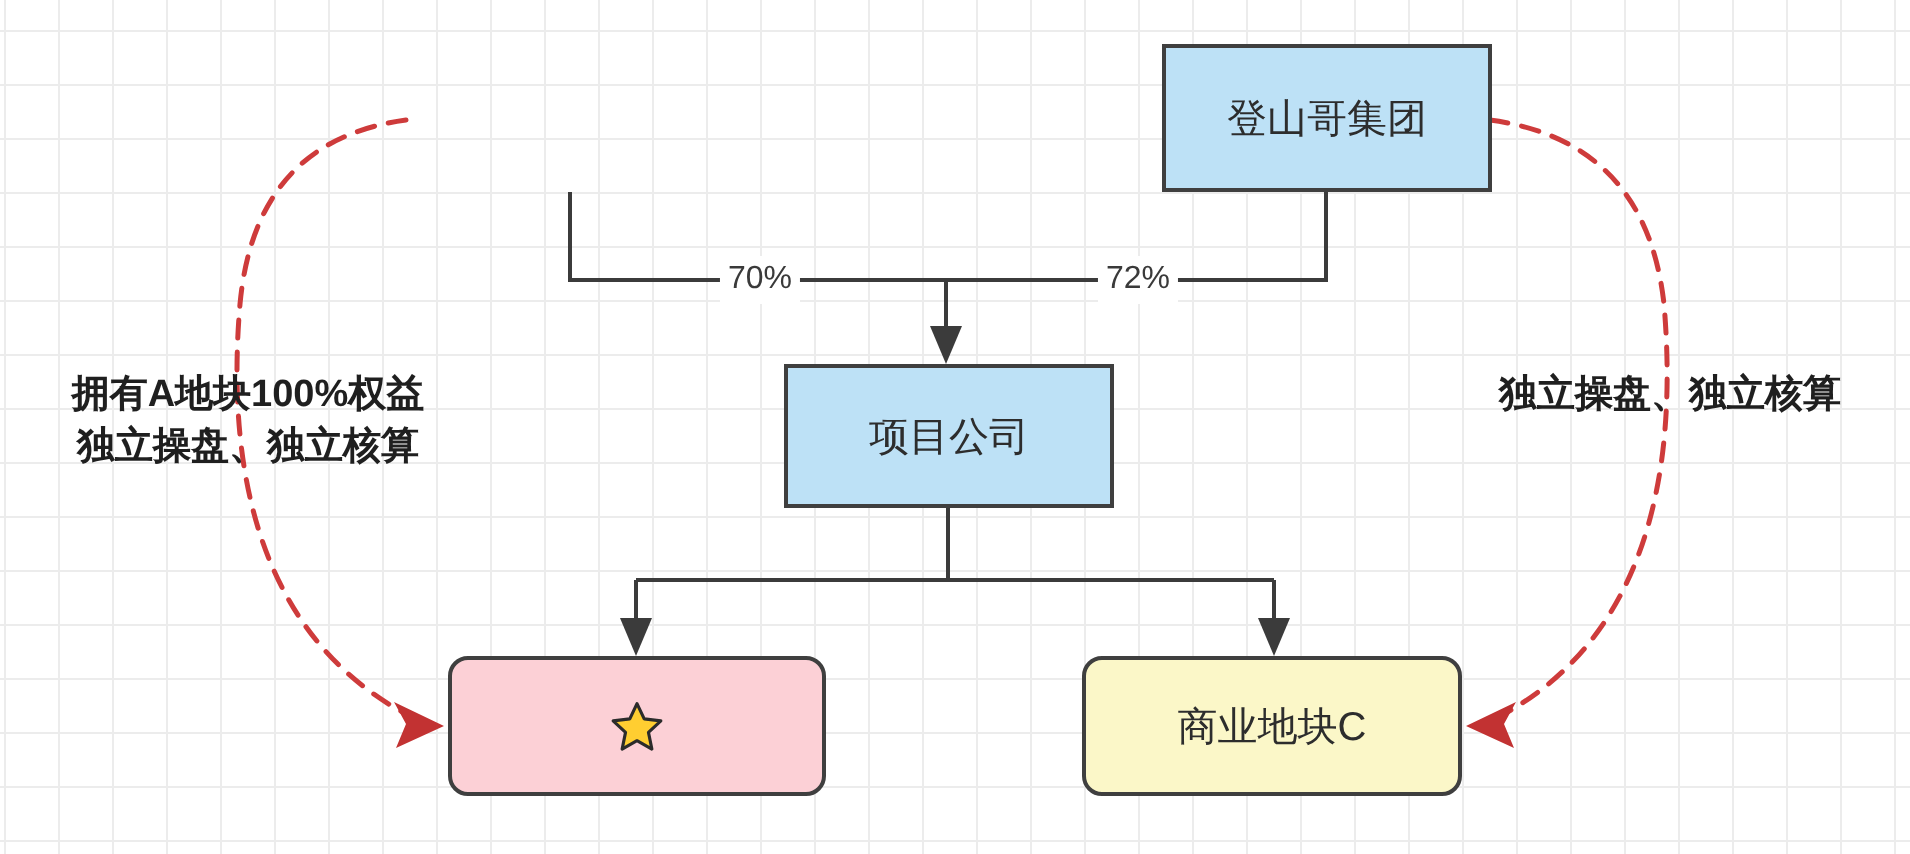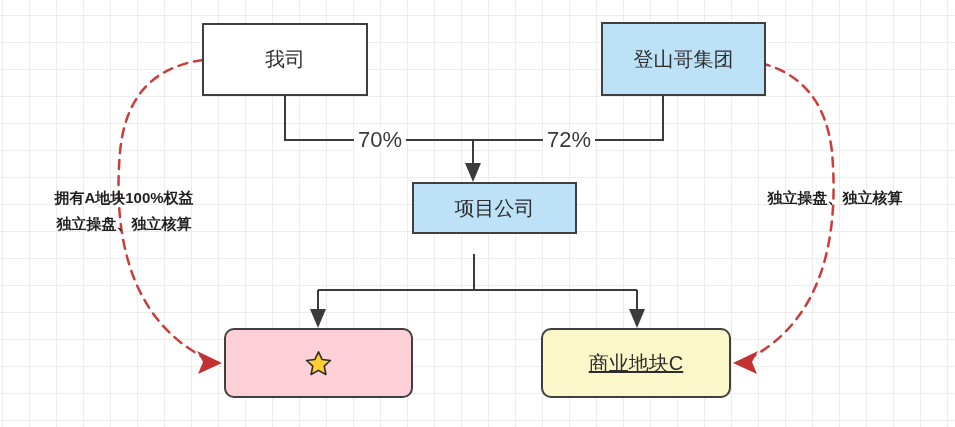--- a/index.html
+++ b/index.html
@@ -16,32 +16,32 @@
     font-family:"Liberation Sans","DejaVu Sans",sans-serif;
   }
   svg.connectors{position:absolute;left:0;top:0;z-index:1;}
   .node{
     position:absolute;z-index:2;
     display:flex;align-items:center;justify-content:center;gap:5px;
     border:2px solid #3f3f3f;box-sizing:border-box;
     font-size:20px;color:#2d2d2d;
     background:#ffffff;
   }
-  .node.blue{background:#bde1f6;margin-left:20px;}
+  .node.blue{background:#bde1f6;}
   .node.pink{background:#fcd0d6;border-radius:10px;}
-  .node.yellow{background:#fbf7c8;border-radius:10px;text-decoration:underline;}
+  .node.yellow{background:#fbf7c8;border-radius:10px;}
   .edge-label{
     position:absolute;z-index:2;
     transform:translate(-50%,-50%);
     background:#ffffff;padding:0 4px;
-    font-size:22px;color:#3a3a3a;line-height:24px;
+    font-size:16px;color:#3a3a3a;line-height:24px;
   }
   .annotation{
     position:absolute;z-index:3;width:228px;
-    text-align:center;font-size:15px;font-weight:bold;
+    text-align:center;font-size:19px;font-weight:bold;
     color:#1f1f1f;line-height:26px;
   }
   .star{width:27px;height:27px;flex:0 0 auto;display:block;}
 </style>
 </head>
 <body>
 
 <div class="canvas">
 
   <svg class="connectors" width="955" height="427" viewBox="0 0 955 427">
@@ -64,29 +64,26 @@
     <g stroke="#ce3b3b" stroke-width="2.5" fill="none" stroke-dasharray="9 7" stroke-linecap="round">
       <path d="M203 60 C152 67 125 98 120 152 C114 222 123 314 203 357"></path>
       <path d="M745 60 C797 67 826 98 832 152 C838 222 830 314 752 357"></path>
     </g>
     <g fill="#c23232" stroke="none">
       <path d="M222 363 L197 351 L203 362 L198 374 Z"></path>
       <path d="M733 363 L758 351 L752 362 L757 374 Z"></path>
     </g>
   </svg>
 
-  <div class="node" style="left:202px;top:23px;width:166px;height:73px;">
-    <span>我司</span>
-  </div>
 
   <div class="node blue" style="left:581px;top:22px;width:165px;height:74px;">
     <span>登山哥集团</span>
   </div>
 
-  <div class="node blue" style="left:392px;top:182px;width:165px;height:52px;">
+  <div class="node blue" style="left:392px;top:182px;width:165px;height:72px;">
     <span>项目公司</span>
   </div>
 
   <div class="node pink" style="left:224px;top:328px;width:189px;height:70px;">
     <svg class="star" viewBox="0 0 24 24">
       <polygon points="12,1.6 15.2,8.4 22.6,9.3 17.1,14.4 18.6,21.8 12,18.1 5.4,21.8 6.9,14.4 1.4,9.3 8.8,8.4" fill="#ffce31" stroke="#2b2b2b" stroke-width="1.4" stroke-linejoin="round"></polygon>
     </svg>
   </div>
 
   <div class="node yellow" style="left:541px;top:328px;width:190px;height:70px;">

